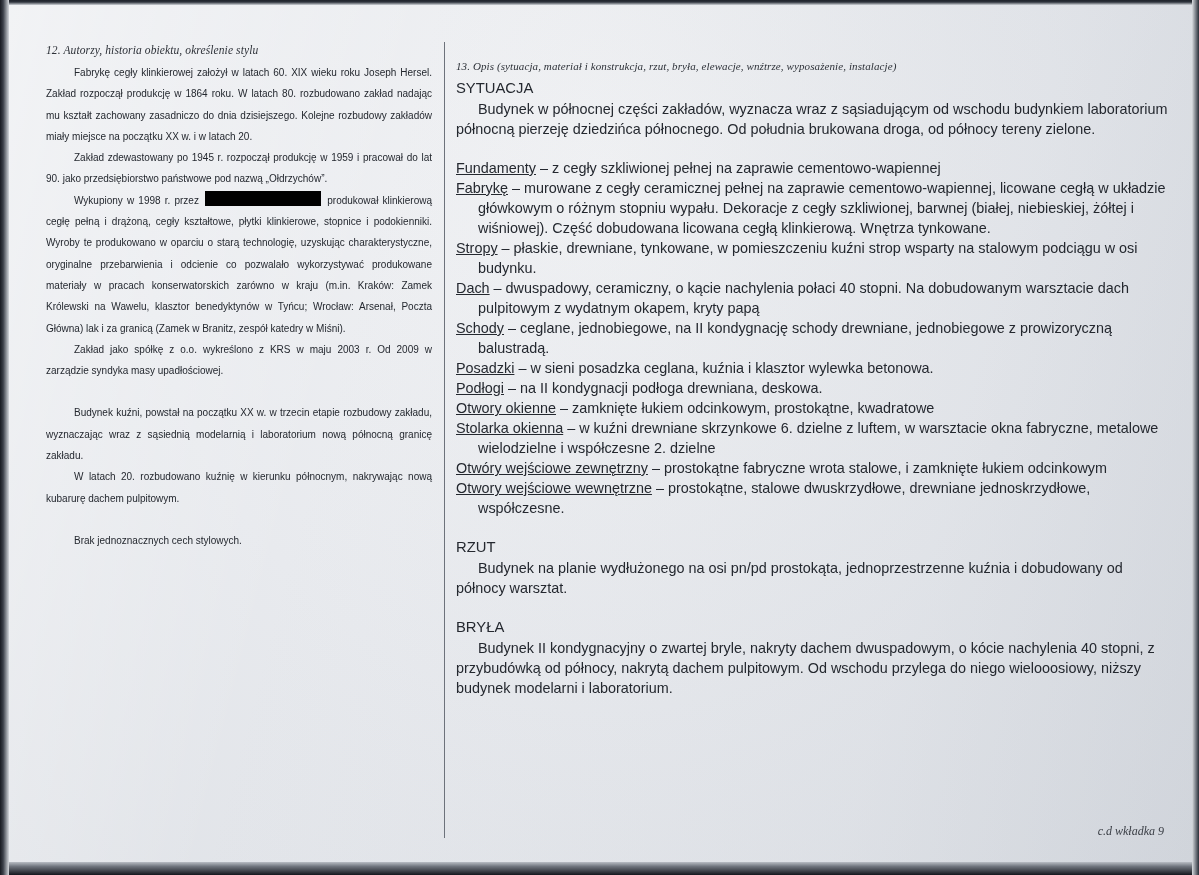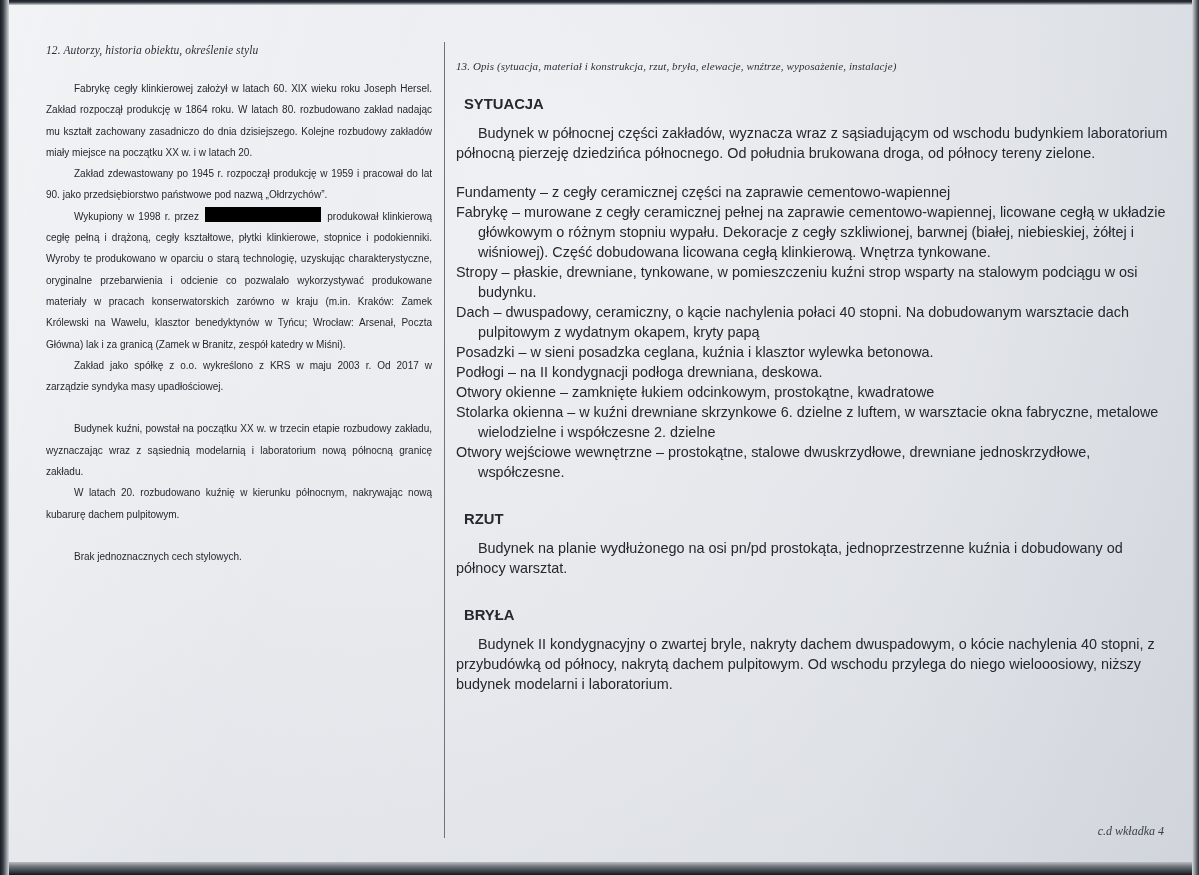--- a/index.html
+++ b/index.html
@@ -64,21 +64,21 @@
   }
   .col-left  { left: 46px;  top: 44px;  width: 386px; }
   .col-right { left: 456px; top: 60px;  width: 718px; }
 
   .section-head {
     font-style: italic;
     font-family: "Liberation Serif", serif;
     font-size: 11.5px;
     color: #2d3138;
     letter-spacing: 0.1px;
-    margin: 0 0 22px 0;
+    margin: 0 0 6px 0;
     white-space: nowrap;
   }
   .col-right .section-head { font-size: 11px; }
 
   p {
     margin: 0;
     font-size: 10px;
     line-height: 21.3px;
   }
   .col-left p {
@@ -91,27 +91,27 @@
     font-size: 14.4px;
     line-height: 20px;
     text-align: left;
   }
   .col-right p.indent { text-indent: 22px; }
   .col-right p.hang {
     padding-left: 22px;
     text-indent: -22px;
   }
   .heading {
-    font-weight: bold;
+    font-weight: normal;
     font-size: 14.8px;
     line-height: 21px;
-    margin: 8px;
+    margin: 0;
   }
   .spacer-lg { height: 19px; }
-  .term { }
+  .term { text-decoration: underline; }
 
   .redaction {
     display: inline-block;
     width: 116px;
     height: 15px;
     background: #000;
     vertical-align: -2px;
     margin: 0 2px;
   }
 
@@ -138,53 +138,55 @@
   <div class="divider"></div>
 
   <div class="col col-left">
     <div class="section-head">12. Autorzy, historia obiektu, określenie stylu</div>
 
     <p>Fabrykę cegły klinkierowej założył w latach 60. XIX wieku roku Joseph Hersel. Zakład rozpoczął produkcję w 1864 roku. W latach 80. rozbudowano zakład nadając mu kształt zachowany zasadniczo do dnia dzisiejszego. Kolejne rozbudowy zakładów miały miejsce na początku XX w. i  w latach 20.</p>
     <p>Zakład zdewastowany po 1945 r.  rozpoczął produkcję w 1959 i pracował do lat 90. jako przedsiębiorstwo państwowe pod nazwą „Ołdrzychów”.</p>
 
     <p><span>Wykupiony w 1998 r. przez </span><span class="redaction"></span><span> produkował klinkierową cegłę pełną i drążoną, cegły kształtowe, płytki klinkierowe, stopnice i podokienniki. Wyroby te produkowano w oparciu o starą technologię, uzyskując charakterystyczne, oryginalne przebarwienia i odcienie co pozwalało wykorzystywać produkowane materiały w pracach konserwatorskich zarówno w kraju (m.in. Kraków: Zamek Królewski na Wawelu, klasztor benedyktynów w Tyńcu; Wrocław: Arsenał, Poczta Główna) lak i za granicą (Zamek w Branitz, zespół katedry w Miśni).</span></p>
 
-    <p>Zakład jako spółkę z o.o. wykreślono z KRS w maju 2003 r. Od 2017 w zarządzie syndyka masy upadłościowej.</p>
+    <p>Zakład jako spółkę z o.o. wykreślono z KRS w maju 2003 r. Od 2009 w zarządzie syndyka masy upadłościowej.</p>
     <div class="gap"></div>
     <p>Budynek kuźni, powstał na początku XX w. w trzecin etapie rozbudowy zakładu, wyznaczając wraz z sąsiednią modelarnią i laboratorium nową północną granicę zakładu.</p>
     <p>W latach 20. rozbudowano kuźnię w kierunku północnym, nakrywając nową kubarurę dachem pulpitowym.</p>
     <div class="gap"></div>
     <p>Brak jednoznacznych cech stylowych.</p>
   </div>
 
   <div class="col col-right">
     <div class="section-head">13. Opis (sytuacja, materiał i konstrukcja, rzut, bryła, elewacje, wnźtrze, wyposażenie, instalacje)</div>
 
     <div class="heading">SYTUACJA</div>
     <p class="indent">Budynek w północnej części zakładów, wyznacza wraz z sąsiadującym od wschodu budynkiem laboratorium północną pierzeję dziedzińca północnego. Od południa brukowana droga, od północy tereny zielone.</p>
 
     <div class="spacer-lg"></div>
 
     <div id="material-entries">
-        <p class="hang"><span class="term">Fundamenty</span><span> –  z cegły ceramicznej części na zaprawie cementowo-wapiennej</span></p>
+        <p class="hang"><span class="term">Fundamenty</span><span> –  z cegły szkliwionej pełnej na zaprawie cementowo-wapiennej</span></p>
         <p class="hang"><span class="term">Fabrykę</span><span> – murowane z cegły ceramicznej pełnej na zaprawie cementowo-wapiennej, licowane cegłą w układzie główkowym o różnym stopniu wypału. Dekoracje z cegły szkliwionej, barwnej (białej, niebieskiej, żółtej i wiśniowej). Część dobudowana licowana cegłą klinkierową. Wnętrza tynkowane.</span></p>
         <p class="hang"><span class="term">Stropy</span><span> – płaskie, drewniane, tynkowane, w pomieszczeniu kuźni strop wsparty na stalowym podciągu w osi budynku.</span></p>
         <p class="hang"><span class="term">Dach</span><span> – dwuspadowy, ceramiczny, o kącie nachylenia połaci 40 stopni. Na dobudowanym warsztacie dach pulpitowym z wydatnym okapem, kryty papą</span></p>
+        <p class="hang"><span class="term">Schody</span><span> – ceglane, jednobiegowe, na II kondygnację schody drewniane, jednobiegowe z prowizoryczną balustradą.</span></p>
         <p class="hang"><span class="term">Posadzki</span><span> – w sieni posadzka ceglana, kuźnia i klasztor wylewka betonowa.</span></p>
         <p class="hang"><span class="term">Podłogi</span><span> – na II kondygnacji podłoga drewniana, deskowa.</span></p>
         <p class="hang"><span class="term">Otwory okienne</span><span> – zamknięte łukiem odcinkowym, prostokątne, kwadratowe</span></p>
         <p class="hang"><span class="term">Stolarka okienna</span><span> – w kuźni drewniane skrzynkowe 6. dzielne z luftem, w warsztacie okna fabryczne, metalowe wielodzielne i współczesne 2. dzielne</span></p>
+        <p class="hang"><span class="term">Otwóry wejściowe zewnętrzny</span><span> – prostokątne fabryczne wrota stalowe, i zamknięte łukiem odcinkowym</span></p>
         <p class="hang"><span class="term">Otwory wejściowe wewnętrzne</span><span> – prostokątne, stalowe dwuskrzydłowe, drewniane jednoskrzydłowe, współczesne.</span></p>
       </div>
 
     <div class="spacer-lg"></div>
 
     <div class="heading">RZUT</div>
     <p class="indent">Budynek na planie wydłużonego na osi pn/pd prostokąta, jednoprzestrzenne kuźnia i dobudowany od północy warsztat.</p>
 
     <div class="spacer-lg"></div>
 
     <div class="heading">BRYŁA</div>
     <p class="indent">Budynek II kondygnacyjny o zwartej bryle, nakryty dachem dwuspadowym, o kócie nachylenia 40 stopni, z przybudówką od północy, nakrytą dachem pulpitowym. Od wschodu przylega do niego wielooosiowy, niższy budynek modelarni i laboratorium.</p>
   </div>
 
-  <div class="footer-note">c.d wkładka 4</div>
+  <div class="footer-note">c.d wkładka 9</div>
 </div>
 
 </body></html>

